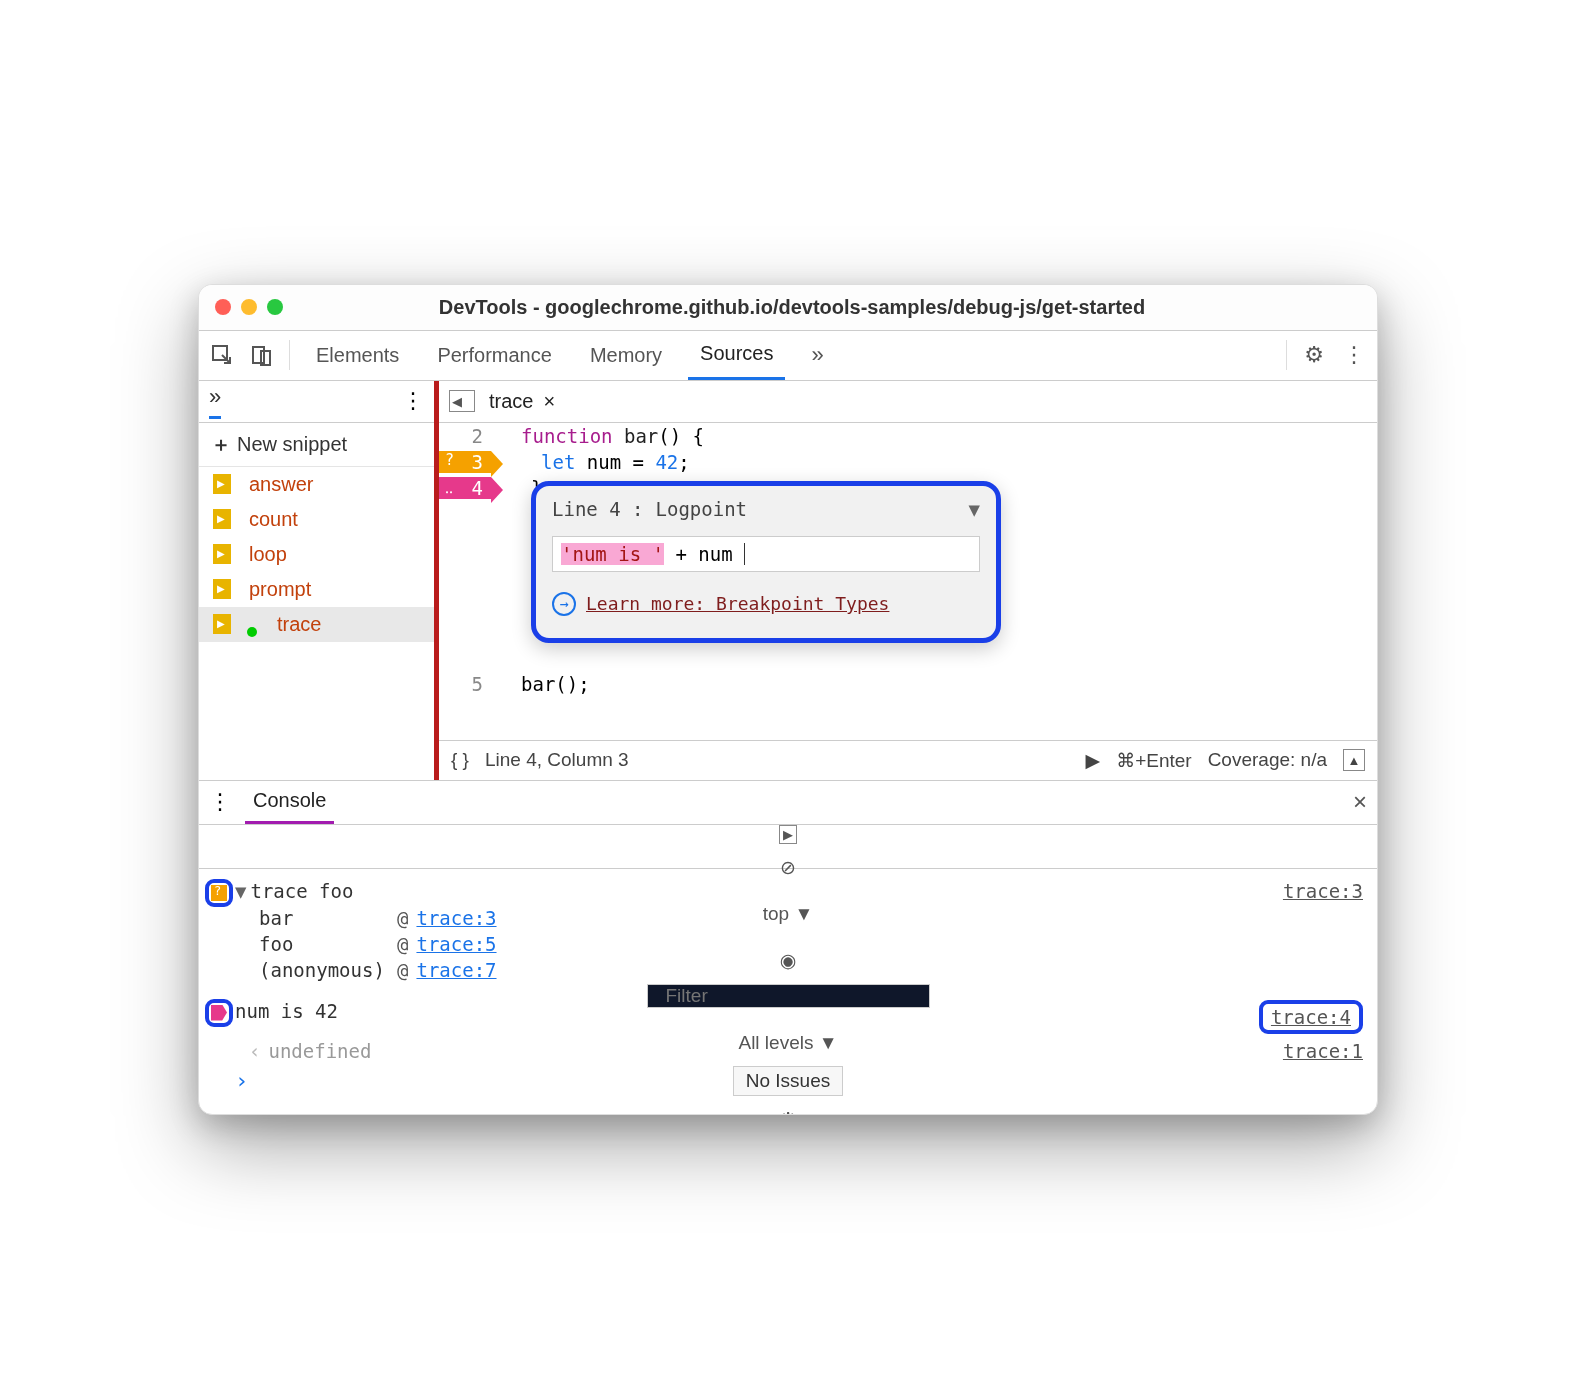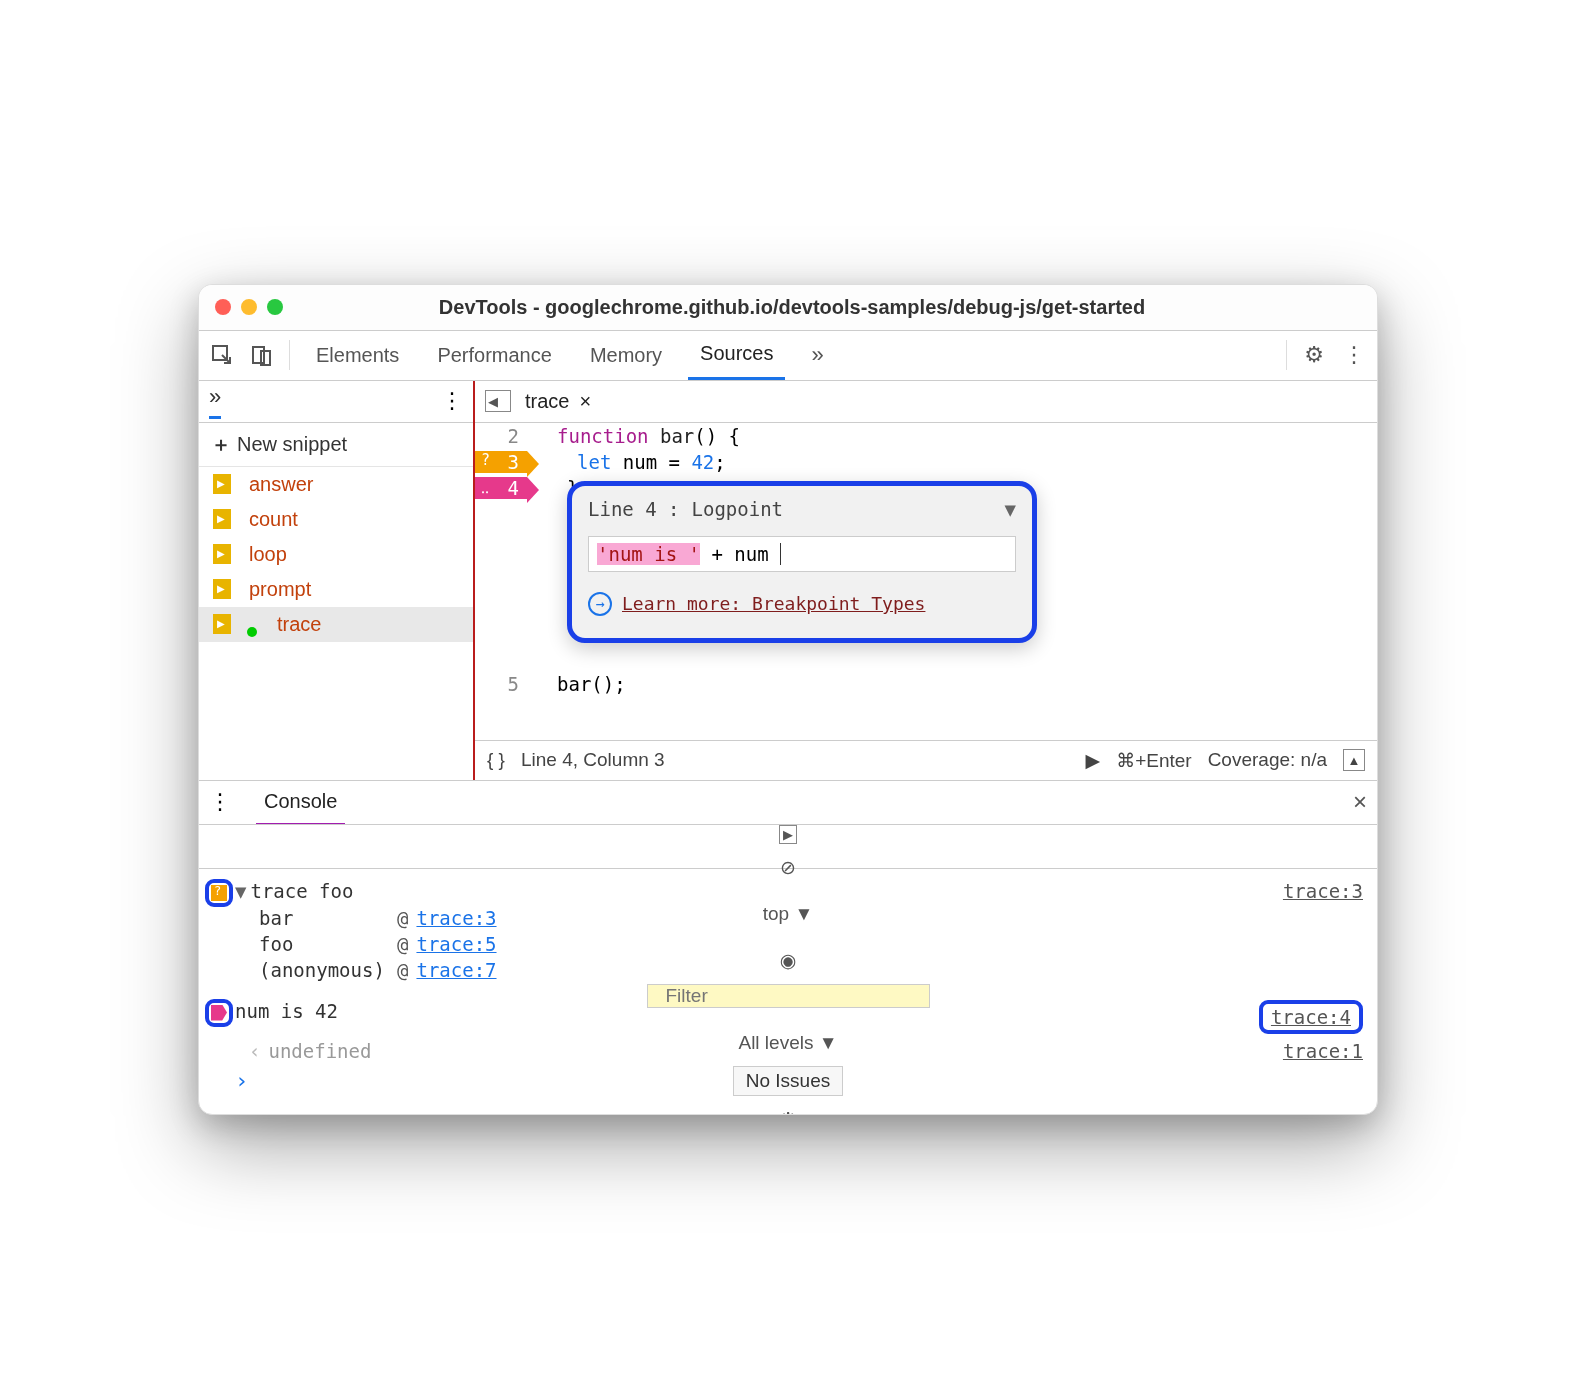--- a/index.html
+++ b/index.html
@@ -41,21 +41,21 @@
     border-bottom: 1px solid #ccc;
     padding: 0 10px;
     gap: 14px;
   }
   .tb-icon { width: 26px; height: 26px; color: #555; display:flex;align-items:center;justify-content:center; }
   .tb-sep { width: 1px; height: 30px; background: #ddd; }
   .tab-link { font-size: 20px; color: #555; padding: 0 12px; height: 100%; display: flex; align-items: center; }
   .tab-link.sources-active { color: #222; border-bottom: 3px solid #1a73e8; }
   .spacer { flex: 1; }
   .main { display: flex; height: 400px; border-bottom: 1px solid #ccc; }
-  .sidebar { width: 276px; border-right: 2px solid #b91c1c; }
+  .sidebar { width: 240px; border-right: 5px solid #b91c1c; }
   .side-head { height: 42px; border-bottom: 1px solid #ccc; display:flex; align-items:center; padding:0 10px; justify-content:space-between;}
   .side-head-chev { font-size: 20px; color:#333; border-bottom:3px solid #1a73e8; padding-bottom:6px;}
   .new-snippet { padding: 8px 12px; font-size: 20px; color:#333; display:flex; align-items:center; gap:6px; border-bottom:1px solid #e5e5e5;}
   .snippet-item { padding: 6px 14px; font-size: 20px; color:#c2410c; display:flex; align-items:center; gap:18px;text-align:center; }
   .snippet-item.selected { background: #e8e8e8; }
   .file-icon { width:18px; height:20px; background:#e8b400; position:relative; }
   .file-icon::before { content:"▶"; color:#fff; font-size:10px; position:absolute; left:4px; top:4px; }
   .green-dot { width:10px;height:10px;background:#0c0;border-radius:50%;position:relative; left:-2px; top:8px;}
   .editor { flex:1; display:flex; flex-direction:column; }
   .editor-tabs { height:42px; border-bottom:1px solid #ccc; display:flex; align-items:center; padding:0 10px; gap:14px; }
@@ -91,23 +91,23 @@
   .popup-input { margin:4px 16px 14px; background:#fff; border:1px solid #ccc; padding:6px 8px; font-family:Menlo,monospace; font-size:19px;}
   .popup-input .str { background:#f9a8d4; color:#a31515;}
   .popup-link { padding:6px 16px; display:flex; align-items:center; gap:10px; }
   .popup-link a { color:#7f1d1d; font-size:18px; }
   .arrow-circ { width:24px;height:24px;border:2px solid #1a73e8;border-radius:50%;display:flex;align-items:center;justify-content:center;color:#1a73e8;font-size:15px;}
   .statusbar { height:40px; border-top:1px solid #ccc; display:flex; align-items:center; padding:0 12px; gap:16px; font-size:19px; color:#444;}
   .sb-box { border:1px solid #888; width:22px;height:22px; display:flex;align-items:center;justify-content:center; font-size:13px;}
   .console-panel { }
   .console-tabs { height:44px; border-bottom:1px solid #ccc; display:flex; align-items:center; padding:0 10px; gap:14px;}
   .ctab { font-size:20px; color:#222; padding:0 8px; height:100%; display:flex;align-items:center;}
-  .ctab.active { border-bottom:1px solid #a21caf;margin-left:11px;}
+  .ctab.active { border-bottom:3px solid #a21caf;}
   .console-toolbar { height:44px; border-bottom:1px solid #ccc; display:flex; align-items:center; padding:0 10px; gap:12px; font-size:19px; color:#555;flex-direction:column;}
-  .filter-input { flex:1; max-width:420px; border:1px solid #ccc; height:30px; padding:0 18px; font-size:19px; color:#888; background:#fef9c3;}
+  .filter-input { flex:1; max-width:420px; border:1px solid #ccc; height:30px; padding:0 18px; font-size:19px; color:#888; background:#0f172a;}
   .btn-box { border:1px solid #ccc; padding:3px 12px; background:#f7f7f7; font-size:19px; color:#333;}
   .console-log { font-family:Menlo,Consolas,monospace; font-size:19px; padding:8px 0 18px; }
   .log-row { display:flex; align-items:flex-start; padding:3px 14px 3px 36px; position:relative;}
   .log-icon-o { position:absolute; left:6px; top:2px; width:28px;height:28px; border:4px solid #1a3fe8; border-radius:9px; display:flex;align-items:center;justify-content:center;}
   .o-chevron { width:16px;height:16px;background:#f5a100;position:relative;}
   .o-chevron::after{content:"?";color:#fff;font-size:12px;position:absolute;left:3px;top:-1px;}
   .p-chevron { width:16px;height:16px;background:#e6398b;position:relative;clip-path:polygon(0 0,70% 0,100% 50%,70% 100%,0 100%);}
   .log-text { color:#333; }
   .log-src { margin-left:auto; color:#555; text-decoration:underline;}
   .log-src.boxed { border:4px solid #1a3fe8; border-radius:9px; padding:2px 8px;}

